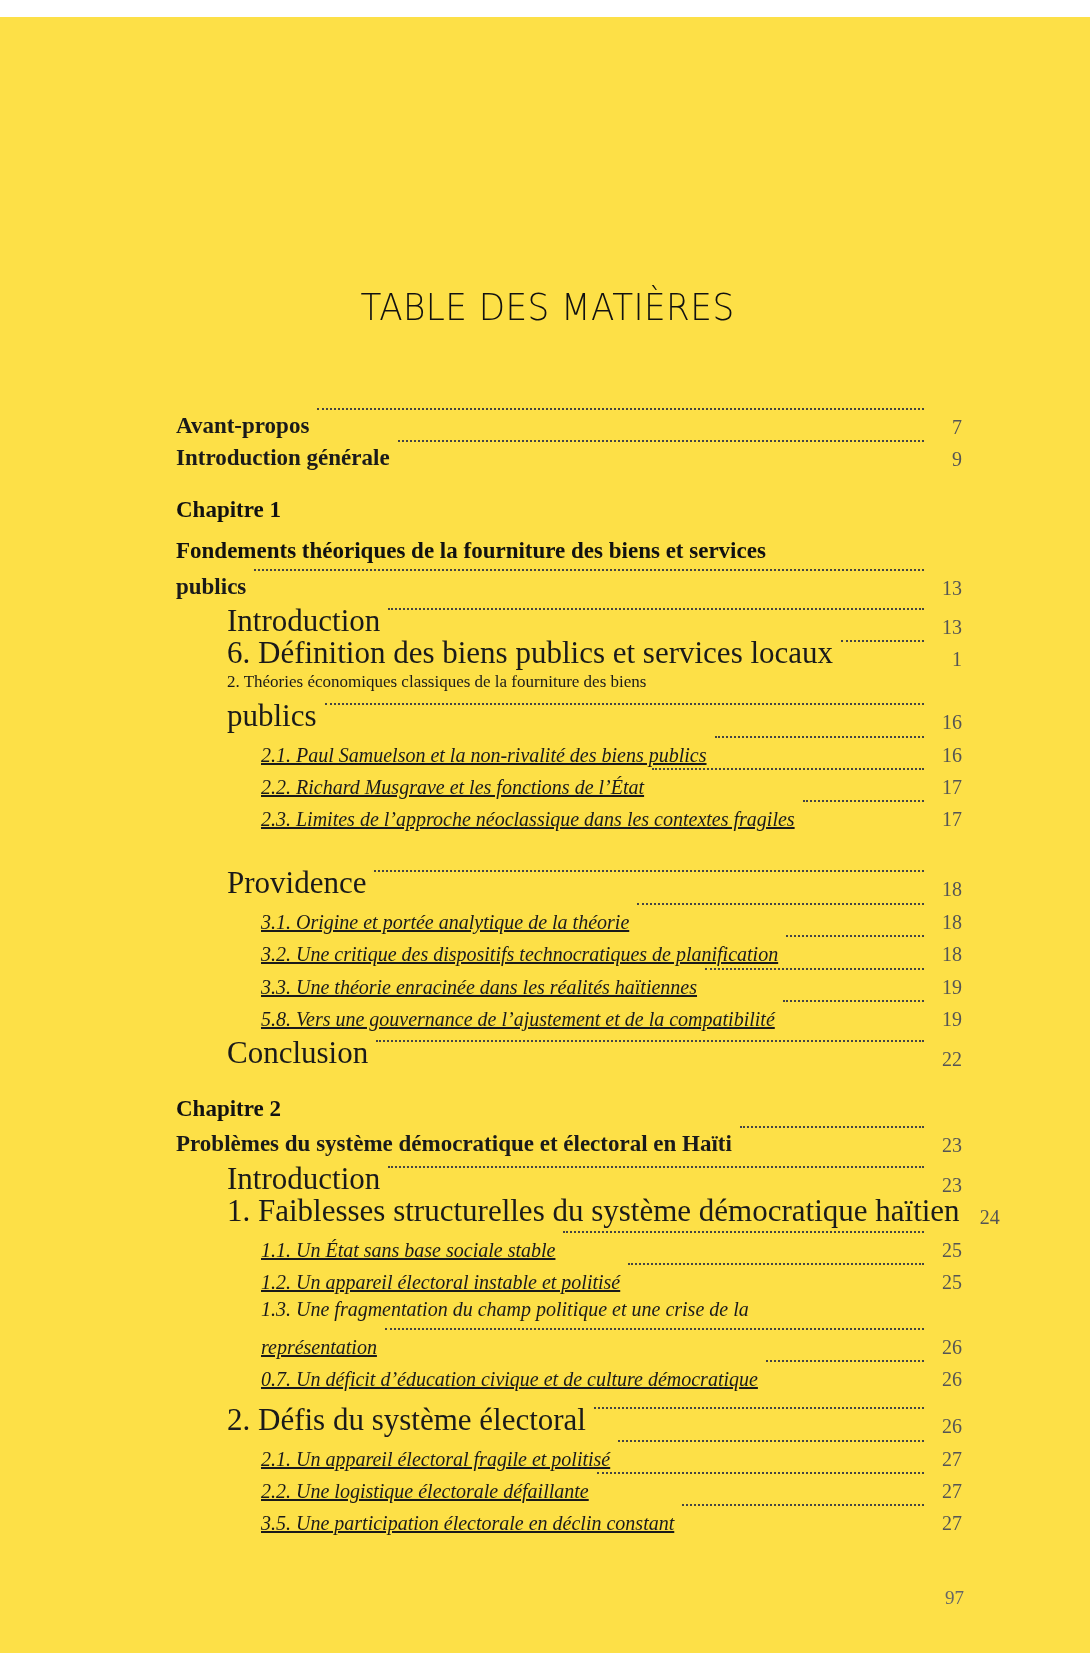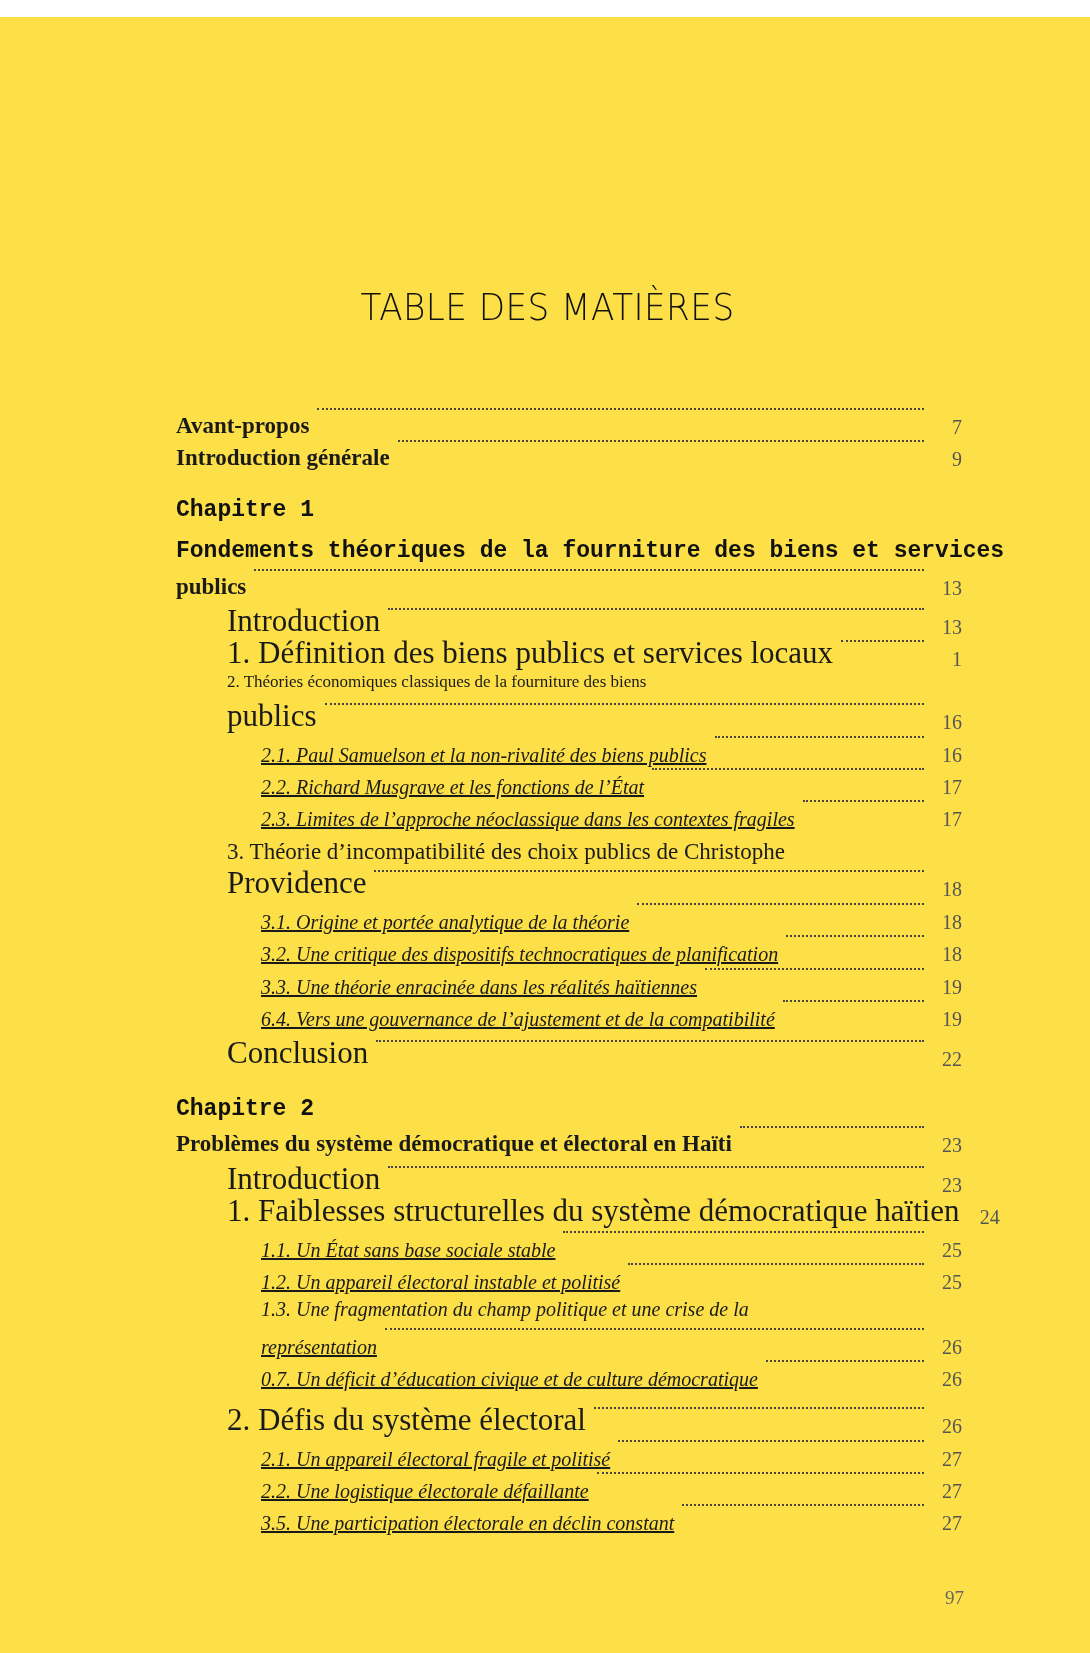--- a/index.html
+++ b/index.html
@@ -28,21 +28,21 @@
   .row .dots {
     flex: 1; margin: 0 8px 0 8px; height: 2px; align-self: baseline;
     border-bottom: 2px dotted #444; transform: translateY(-3px);
     margin-right: 12px;
   }
   .row .pg {
     width: 26px; text-align: right; font-size: 20px; color: #555;
     font-family: "Liberation Serif", serif;
   }
   .heading {
-    position: absolute; left: 176px; font-family: Liberation Mono, monospace;
+    position: absolute; left: 176px; font-family: Liberation Serif, serif;
     font-weight: bold; font-size: 23px; color: #111; white-space: nowrap;
   }
   .wrapline {
     position: absolute; font-family: "Liberation Serif", serif; white-space: nowrap; color: #1a1a1a;
   }
   .footer-num {
     position: absolute; left: 930px; top: 1570px; width: 34px; text-align: right;
     font-family: "Liberation Serif", serif; font-size: 19px; color: #666;
   }
 </style>
@@ -72,21 +72,21 @@
       <span class="dots"></span>
       <span class="pg">13</span>
     </div>
 
     <div class="row lvl1" style="top:592px">
       <span class="label">Introduction</span>
       <span class="dots"></span>
       <span class="pg">13</span>
     </div>
     <div class="row lvl1" style="top:624px">
-      <span class="label">1. Définition des biens publics et services locaux</span>
+      <span class="label">6. Définition des biens publics et services locaux</span>
       <span class="dots"></span>
       <span class="pg">1</span>
     </div>
     <div class="wrapline" style="left:227px; top:655px; font-size:17px;">2. Théories économiques classiques de la fourniture des biens</div>
     <div class="row lvl1" style="top:687px">
       <span class="label">publics</span>
       <span class="dots"></span>
       <span class="pg">16</span>
     </div>
     <div class="row lvl2" style="top:720px">
@@ -97,21 +97,20 @@
     <div class="row lvl2" style="top:752px">
       <span class="label">2.2. Richard Musgrave et les fonctions de l’État</span>
       <span class="dots"></span>
       <span class="pg">17</span>
     </div>
     <div class="row lvl2" style="top:784px">
       <span class="label">2.3. Limites de l’approche néoclassique dans les contextes fragiles</span>
       <span class="dots"></span>
       <span class="pg">17</span>
     </div>
-    <div class="wrapline" style="left:227px; top:822px; font-size:23px;">3. Théorie d’incompatibilité des choix publics de Christophe</div>
     <div class="row lvl1" style="top:854px">
       <span class="label">Providence</span>
       <span class="dots"></span>
       <span class="pg">18</span>
     </div>
     <div class="row lvl2" style="top:887px">
       <span class="label">3.1. Origine et portée analytique de la théorie</span>
       <span class="dots"></span>
       <span class="pg">18</span>
     </div>
@@ -119,21 +118,21 @@
       <span class="label">3.2. Une critique des dispositifs technocratiques de planification</span>
       <span class="dots"></span>
       <span class="pg">18</span>
     </div>
     <div class="row lvl2" style="top:952px">
       <span class="label">3.3. Une théorie enracinée dans les réalités haïtiennes</span>
       <span class="dots"></span>
       <span class="pg">19</span>
     </div>
     <div class="row lvl2" style="top:984px">
-      <span class="label">6.4. Vers une gouvernance de l’ajustement et de la compatibilité</span>
+      <span class="label">5.8. Vers une gouvernance de l’ajustement et de la compatibilité</span>
       <span class="dots"></span>
       <span class="pg">19</span>
     </div>
     <div class="row lvl1" style="top:1024px">
       <span class="label">Conclusion</span>
       <span class="dots"></span>
       <span class="pg">22</span>
     </div>
 
     <div class="heading" style="top:1079px">Chapitre 2</div>

